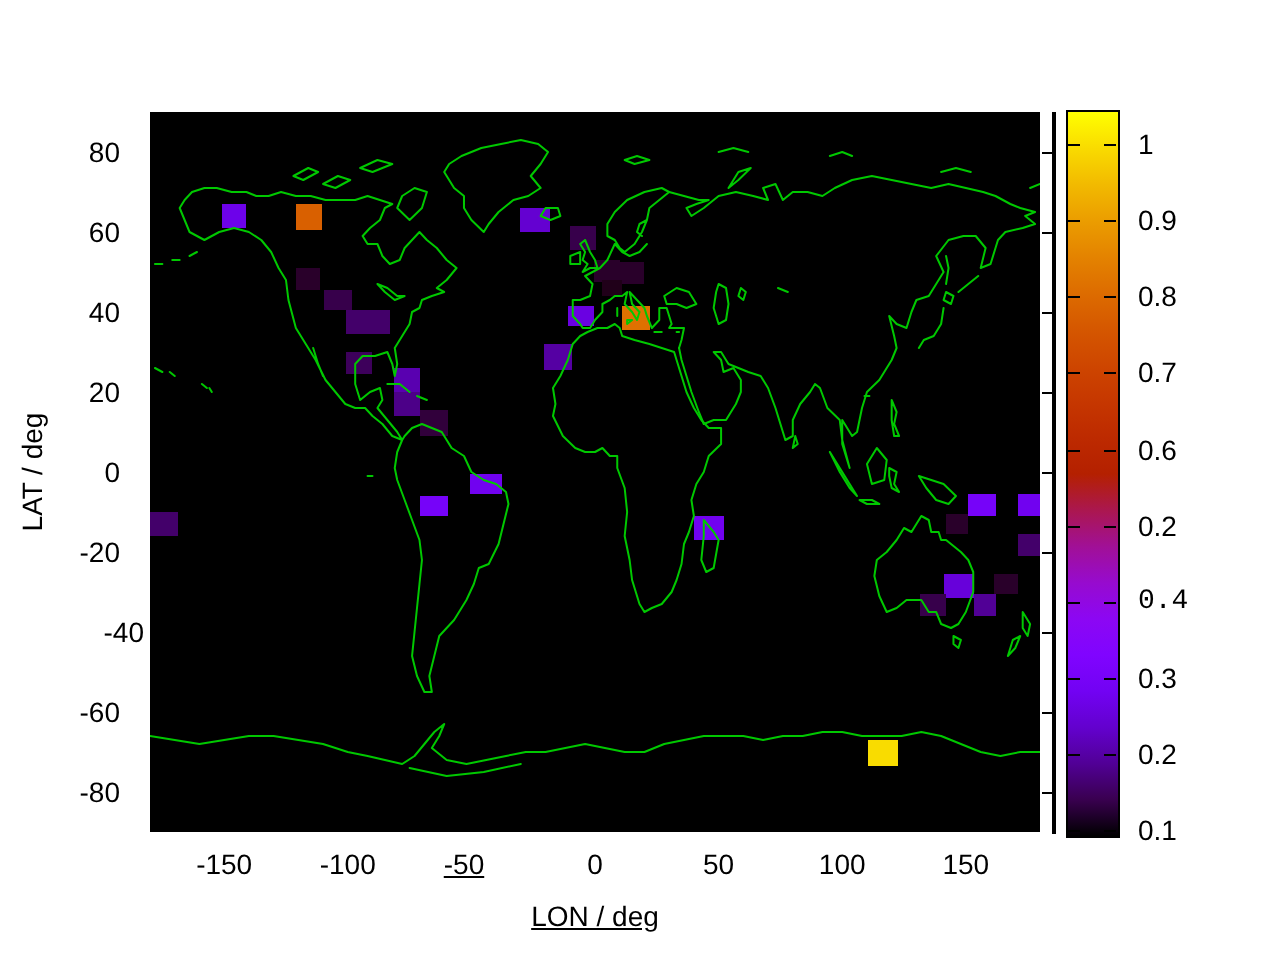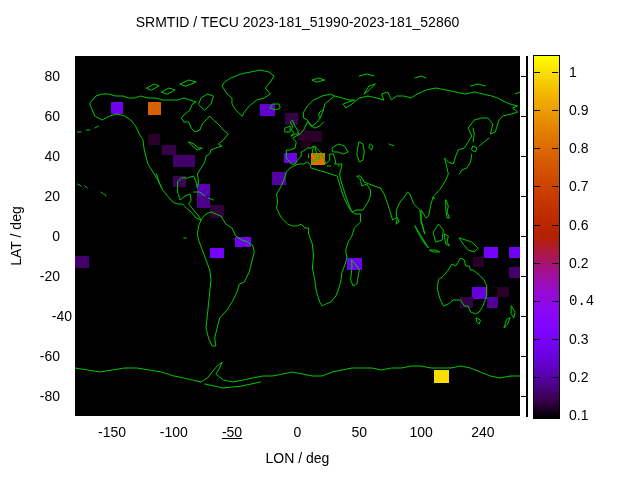--- a/index.html
+++ b/index.html
@@ -7,34 +7,33 @@
          font-family:"Liberation Sans","DejaVu Sans",sans-serif;color:#000;}
   .title{position:absolute;left:75px;top:14px;width:445px;text-align:center;
          font-size:14px;white-space:nowrap;}
   .plot{position:absolute;left:75px;top:56px;width:445px;height:360px;background:#000;}
   .plot svg{position:absolute;left:0;top:0;z-index:3;}
   #cells{position:absolute;left:0;top:0;width:445px;height:360px;z-index:2;}
   .cell{position:absolute;}
   .ticklabel{position:absolute;font-size:14px;line-height:18px;}
   .ylab{text-align:right;width:40px;}
   .xlab{text-align:center;width:64px;}
-  .axis-title-x{position:absolute;left:75px;top:450px;width:445px;text-align:center;font-size:14px;}
+  .axis-title-x{position:absolute;left:75px;top:450px;width:445px;text-align:center;font-size:14px;text-decoration:underline;}
   .axis-title-y{position:absolute;left:16px;top:236px;transform:translate(-50%,-50%) rotate(-90deg);
                 font-size:14px;white-space:nowrap;}
   .y2line{position:absolute;left:526px;top:56px;width:2px;height:361px;background:#000;}
   .y2notch{position:absolute;width:5px;height:1px;background:#000;}
   .cbar{position:absolute;left:533px;top:55px;width:25px;height:362px;border:1px solid #000;}
   .cbtick{position:absolute;height:1px;background:#000;z-index:4;}
   .cblabel{text-align:left;width:44px;}
 </style>
 </head>
 <body>
 
 <div class="stage">
-  <div class="title">SRMTID / TECU 2023-181_51990-2023-181_52860</div>
 
   <div class="axis-title-y">LAT / deg</div>
 
   <div class="plot">
     <div id="cells">
         <div class="cell" style="left: 35.8px; top: 46px; width: 12.4px; height: 12px; background: rgb(109, 2, 234);"></div>
         <div class="cell" style="left: 72.9px; top: 46px; width: 13.6px; height: 13px; background: rgb(217, 96, 0);"></div>
         <div class="cell" style="left: 72.9px; top: 78px; width: 12.4px; height: 11px; background: rgb(41, 0, 42);"></div>
         <div class="cell" style="left: 86.5px; top: 89px; width: 14.8px; height: 10px; background: rgb(55, 0, 75);"></div>
         <div class="cell" style="left: 97.7px; top: 99px; width: 22.3px; height: 12px; background: rgb(67, 0, 106);"></div>
@@ -151,21 +150,21 @@
       <div class="ticklabel ylab" style="left: 20px; top: 347px;">-60</div>
       <div class="ticklabel ylab" style="left: 20px; top: 387px;">-80</div>
     </div>
   <div id="xticks">
       <div class="ticklabel xlab" style="left: 80.0833px; top: 423px;">-150</div>
       <div class="ticklabel xlab" style="left: 141.889px; top: 423px;">-100</div>
       <div class="ticklabel xlab" style="left: 200px; top: 423px; text-decoration: underline;">-50</div>
       <div class="ticklabel xlab" style="left: 265.5px; top: 423px;">0</div>
       <div class="ticklabel xlab" style="left: 327.306px; top: 423px;">50</div>
       <div class="ticklabel xlab" style="left: 389.111px; top: 423px;">100</div>
-      <div class="ticklabel xlab" style="left: 450.917px; top: 423px;">240</div>
+      <div class="ticklabel xlab" style="left: 450.917px; top: 423px;">150</div>
     </div>
 
   <div class="axis-title-x">LON / deg</div>
 
   <div class="cbar" style="background: linear-gradient(to top, rgb(0, 0, 0) 0%, rgb(57, 0, 79) 5%, rgb(81, 0, 150) 10%, rgb(99, 1, 206) 15%, rgb(114, 2, 243) 20%, rgb(128, 4, 255) 25%, rgb(140, 7, 243) 30%, rgb(151, 11, 206) 35%, rgb(161, 16, 150) 40%, rgb(171, 23, 79) 45%, rgb(180, 32, 0) 50%, rgb(189, 42, 0) 55%, rgb(198, 55, 0) 60%, rgb(206, 70, 0) 65%, rgb(213, 87, 0) 70%, rgb(221, 108, 0) 75%, rgb(228, 131, 0) 80%, rgb(235, 157, 0) 85%, rgb(242, 186, 0) 90%, rgb(249, 219, 0) 95%, rgb(255, 255, 0) 100%);"></div>
   <div id="cbticks">
       <div class="cbtick" style="left: 534px; width: 6px; top: 72px;"></div>
       <div class="cbtick" style="left: 552px; width: 6px; top: 72px;"></div>
       <div class="cbtick" style="left: 534px; width: 6px; top: 110px;"></div>
       <div class="cbtick" style="left: 552px; width: 6px; top: 110px;"></div>

